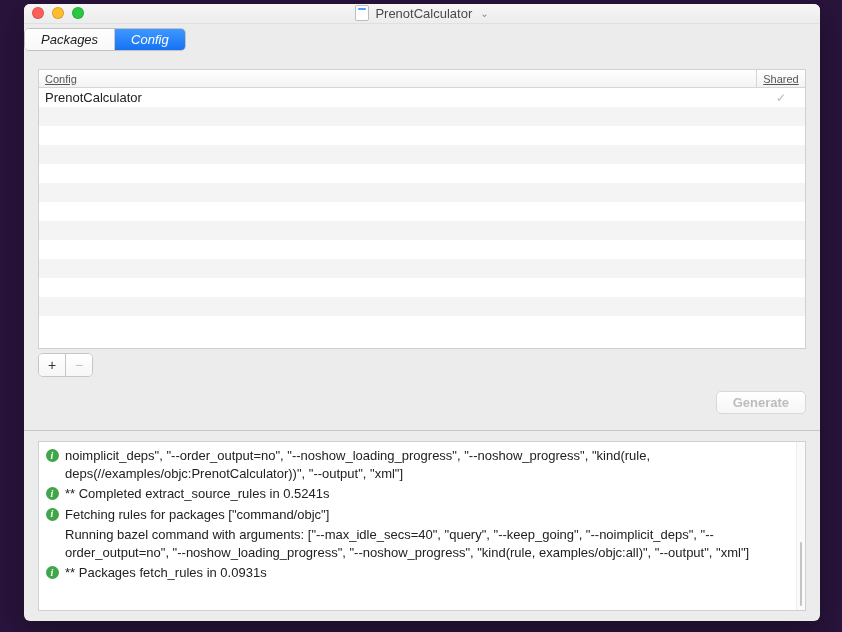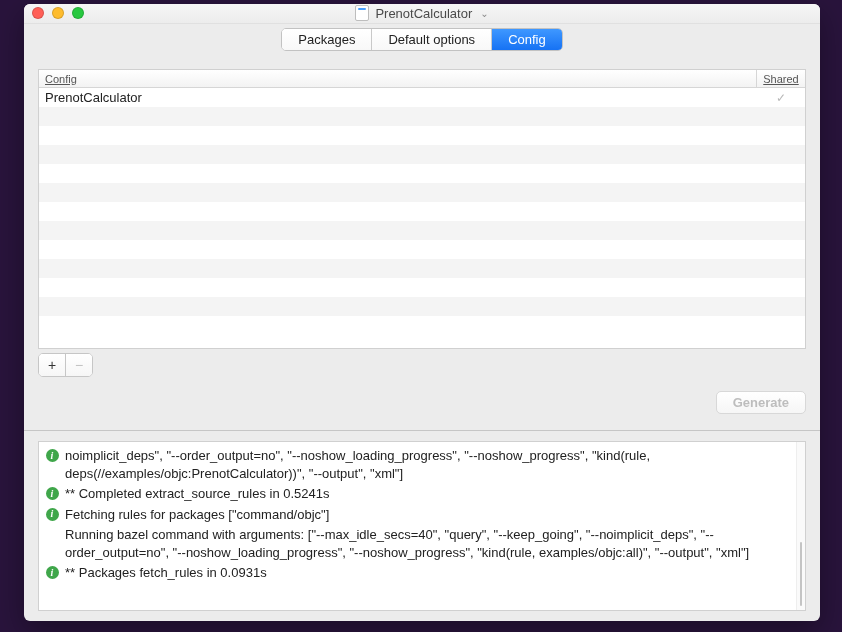--- a/index.html
+++ b/index.html
@@ -77,23 +77,24 @@
     border-radius:1px;
   }
   .title-center .chev {
     font-size: 10px;
     color: #8a8a8a;
     margin-left: 2px;
   }
 
   .tabsbar {
     display: flex;
-    justify-content: center;
+    justify-content: flex-start;
     align-items: center;
     height: 36px;
+    font-style: italic;
   }
   .segmented {
     display: flex;
     border: 1px solid #c2c2c2;
     border-radius: 5px;
     overflow: hidden;
     background: #fff;
     box-shadow: 0 1px 0 rgba(255,255,255,0.6) inset;
   }
   .segmented .seg {
@@ -299,21 +300,20 @@
     <div class="title-center">
       <span class="doc-icon"></span>
       <span>PrenotCalculator</span>
       <span class="chev">⌄</span>
     </div>
   </div>
 
   <div class="tabsbar">
     <div class="segmented">
       <div class="seg">Packages</div>
-      <div class="seg">Default options</div>
       <div class="seg selected">Config</div>
     </div>
   </div>
 
   <div class="content-area">
 
     <div class="table-wrap">
       <div class="thead">
         <div class="th-config">Config</div>
         <div class="th-shared">Shared</div>

